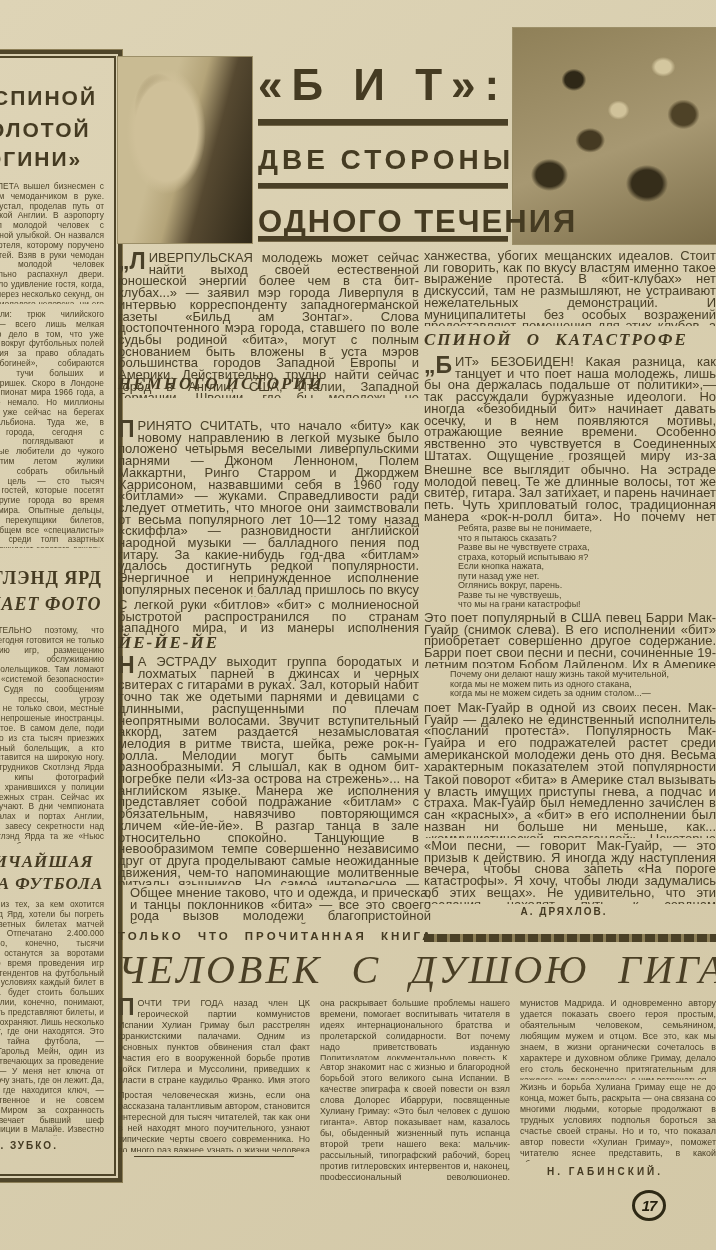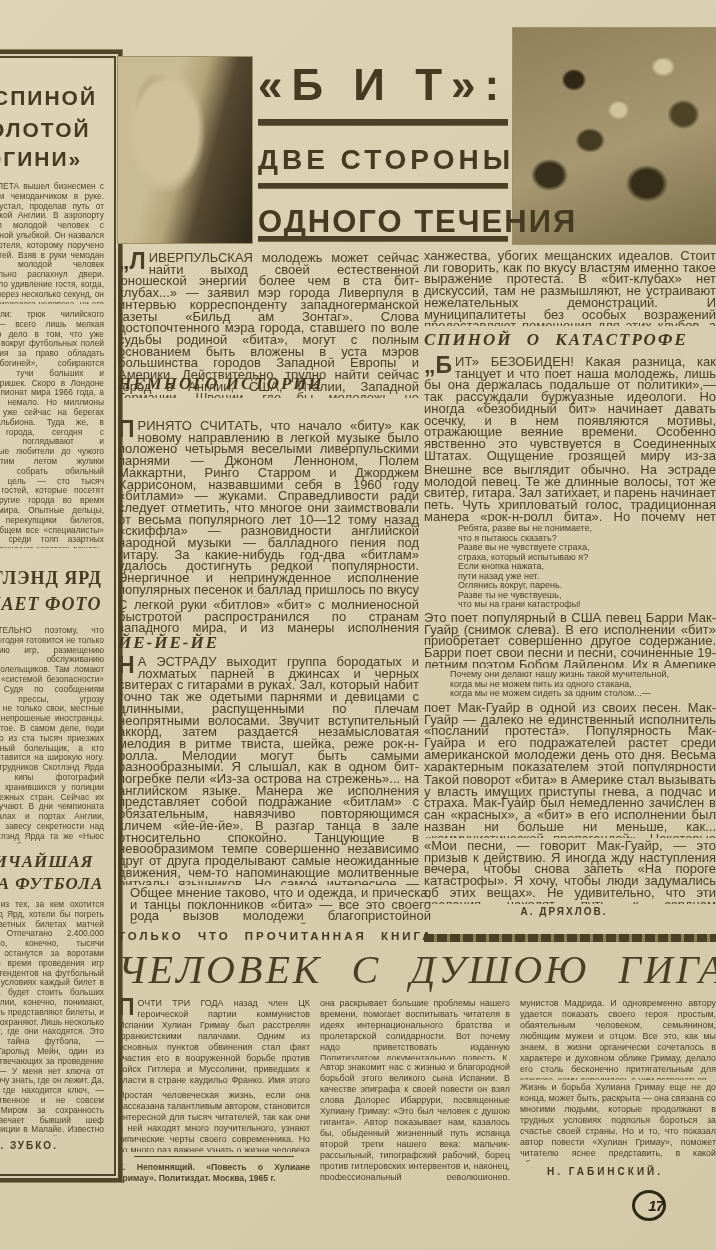--- a/index.html
+++ b/index.html
@@ -38,21 +38,21 @@
   .sb-h2{font-family:"Liberation Serif",serif;font-weight:bold;font-size:18px;
     letter-spacing:1px;color:#453b22;text-align:center;white-space:nowrap;}
   .sb-h3{font-family:"Liberation Serif",serif;font-style:italic;font-weight:bold;
     font-size:17px;letter-spacing:1px;color:#453b22;text-align:center;white-space:nowrap;}
   .sig{font-weight:bold;letter-spacing:2px;font-size:10px;color:#443a22;}
   .kicker{font-weight:bold;font-size:11.5px;letter-spacing:3px;word-spacing:8px;color:#443a22;white-space:nowrap;}
   .headline{font-family:"Liberation Serif",serif;font-style:italic;font-size:40px;
     letter-spacing:3px;word-spacing:16px;color:#4a3f25;text-align:center;white-space:nowrap;}
   .footnote{font-size:8.6px;line-height:10.6px;text-align:justify;overflow:hidden;font-weight:bold;color:#4e4429;}
   .badge{width:28px;height:25px;border:3px solid #2e2915;border-radius:50%;
-    display:flex;align-items:center;justify-content:flex-end;background:#d6cbab;
+    display:flex;align-items:center;justify-content:center;background:#d6cbab;
     font-weight:bold;font-style:italic;font-size:15px;color:#241f0e;letter-spacing:-1px;}
 </style>
 </head>
 <body>
 
 <div class="page">
 
   <div class="abs sb-frame" style="left:-62px;top:50px;width:176px;height:1124px;"></div>
 
   <div class="abs sb-h1" style="left:-60px;top:86px;width:170px;">ЗА СПИНОЙ</div>
@@ -121,21 +121,20 @@
   <div class="abs jt" style="left:424px;top:840px;width:292px;height:64px;">«Мои песни, — говорит Мак-Гуайр, — это призыв к действию. Я иногда жду наступления вечера, чтобы снова запеть «На пороге катастрофы». Я хочу, чтобы люди задумались об этих вещах». Не удивительно, что эти послания находят путь к сердцам американской молодежи. Это голос иного «бита», подобно свежему ветру врывающегося в душную атмосферу молодежных погребков.</div>
   <div class="abs sig" style="left:424px;top:906px;width:280px;text-align:center;">А. ДРЯХЛОВ.</div>
 
   <div class="abs kicker" style="left:118px;top:930px;">ТОЛЬКО ЧТО ПРОЧИТАННАЯ КНИГА</div>
   <div class="abs orn" style="left:424px;top:934px;width:292px;height:8px;"></div>
   <div class="abs headline" style="left:118px;top:946px;width:598px;">ЧЕЛОВЕК С ДУШОЮ ГИГАНТА</div>
 
   <div class="abs jt-sm dropcap" style="left:118px;top:998px;width:192px;height:88px;">ПОЧТИ ТРИ ГОДА назад член ЦК героической партии коммунистов Испании Хулиан Гримау был расстрелян франкистскими палачами. Одним из основных пунктов обвинения стал факт участия его в вооруженной борьбе против войск Гитлера и Муссолини, приведших к власти в стране каудильо Франко. Имя этого человека навсегда останется в памяти всех честных людей мира.</div>
   <div class="abs jt-sm" style="left:118px;top:1090px;width:192px;height:62px;">Простая человеческая жизнь, если она рассказана талантливым автором, становится интересной для тысяч читателей, так как они в ней находят много поучительного, узнают типические черты своего современника. Но во много раз важнее узнать о жизни человека значительного, так как</div>
   <div class="abs" style="left:134px;top:1156px;width:160px;height:1px;background:#4a4026;"></div>
-  <div class="abs footnote" style="left:118px;top:1162px;width:192px;height:24px;">К. Непомнящий. «Повесть о Хулиане Гримау». Политиздат. Москва, 1965 г.</div>
 
   <div class="abs jt-sm" style="left:320px;top:998px;width:190px;height:62px;">она раскрывает большие проблемы нашего времени, помогает воспитывать читателя в идеях интернационального братства и пролетарской солидарности. Вот почему надо приветствовать изданную Политиздатом документальную повесть К. Непомнящего о Хулиане Гримау.</div>
   <div class="abs jt-sm" style="left:320px;top:1062px;width:190px;height:118px;">Автор знакомит нас с жизнью и благородной борьбой этого великого сына Испании. В качестве эпиграфа к своей повести он взял слова Долорес Ибаррури, посвященные Хулиану Гримау: «Это был человек с душою гиганта». Автор показывает нам, казалось бы, обыденный жизненный путь испанца второй трети нашего века: мальчик-рассыльный, типографский рабочий, борец против гитлеровских интервентов и, наконец, профессиональный революционер, руководитель подпольной организации ком-</div>
 
   <div class="abs jt-sm" style="left:520px;top:998px;width:196px;height:82px;">мунистов Мадрида. И одновременно автору удается показать своего героя простым, обаятельным человеком, семьянином, любящим мужем и отцом. Все это, как мы знаем, в жизни органически сочеталось в характере и духовном облике Гримау, делало его столь бесконечно притягательным для каждого, кому доводилось с ним встречаться.</div>
   <div class="abs jt-sm" style="left:520px;top:1082px;width:196px;height:80px;">Жизнь и борьба Хулиана Гримау еще не до конца, может быть, раскрыта — она связана со многими людьми, которые продолжают в трудных условиях подполья бороться за счастье своей страны. Но и то, что показал автор повести «Хулиан Гримау», поможет читателю яснее представить, в какой обстановке и какие люди в наши дни находятся на передовом крае великой антифашистской борьбы.</div>
   <div class="abs sig" style="left:520px;top:1166px;width:170px;text-align:center;letter-spacing:3px;">Н. ГАБИНСКИЙ.</div>
 
   <div class="abs badge" style="left:632px;top:1190px;">
     <span>17</span>

